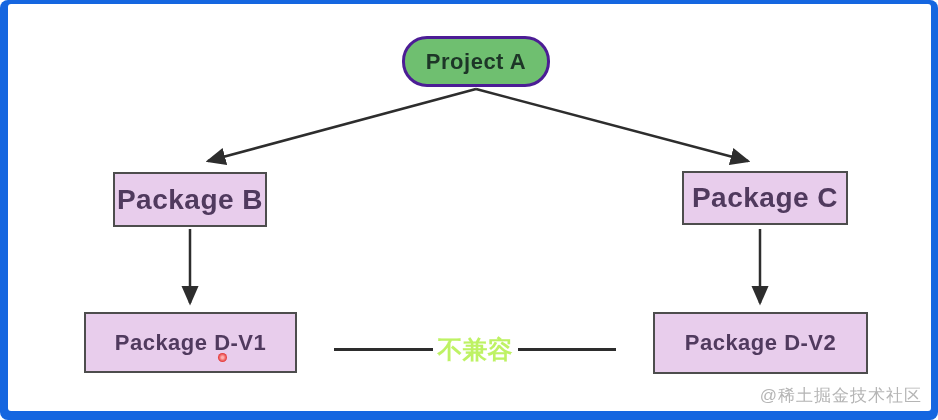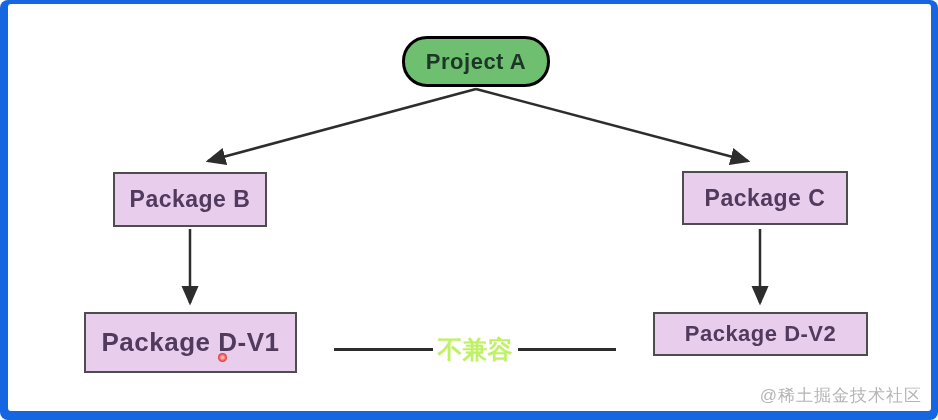--- a/index.html
+++ b/index.html
@@ -32,35 +32,35 @@
     display: flex;
     align-items: center;
     justify-content: center;
     font-weight: bold;
     letter-spacing: 0.5px;
   }
   .node.green {
     left: 402px; top: 36px;
     width: 148px; height: 51px;
     background: #6fbf70;
-    border: 3px solid #000000;
+    border: 3px solid #4c1d95;
     border-radius: 25px;
     color: #1d3627;
     font-size: 22px;
   }
   .node.pink {
     background: #e8cdec;
     border: 2px solid #4d4d4d;
     color: #503a5e;
-    font-size: 23px;
+    font-size: 28px;
   }
   .node.pkg-b { left: 113px; top: 172px; width: 154px; height: 55px; }
   .node.pkg-c { left: 682px; top: 171px; width: 166px; height: 54px; }
-  .node.pkg-d1 { left: 84px;  top: 312px; width: 213px; height: 61px; font-size: 26px; }
-  .node.pkg-d2 { left: 653px; top: 312px; width: 215px; height: 44px; font-size: 22px; }
+  .node.pkg-d1 { left: 84px;  top: 312px; width: 213px; height: 61px; font-size: 22px; }
+  .node.pkg-d2 { left: 653px; top: 312px; width: 215px; height: 62px; font-size: 22px; }
   .separator {
     position: absolute;
     left: 334px; top: 335px;
     width: 282px; height: 28px;
     display: flex;
     align-items: center;
     gap: 5px;
   }
   .sep-line {
     flex: 1;

